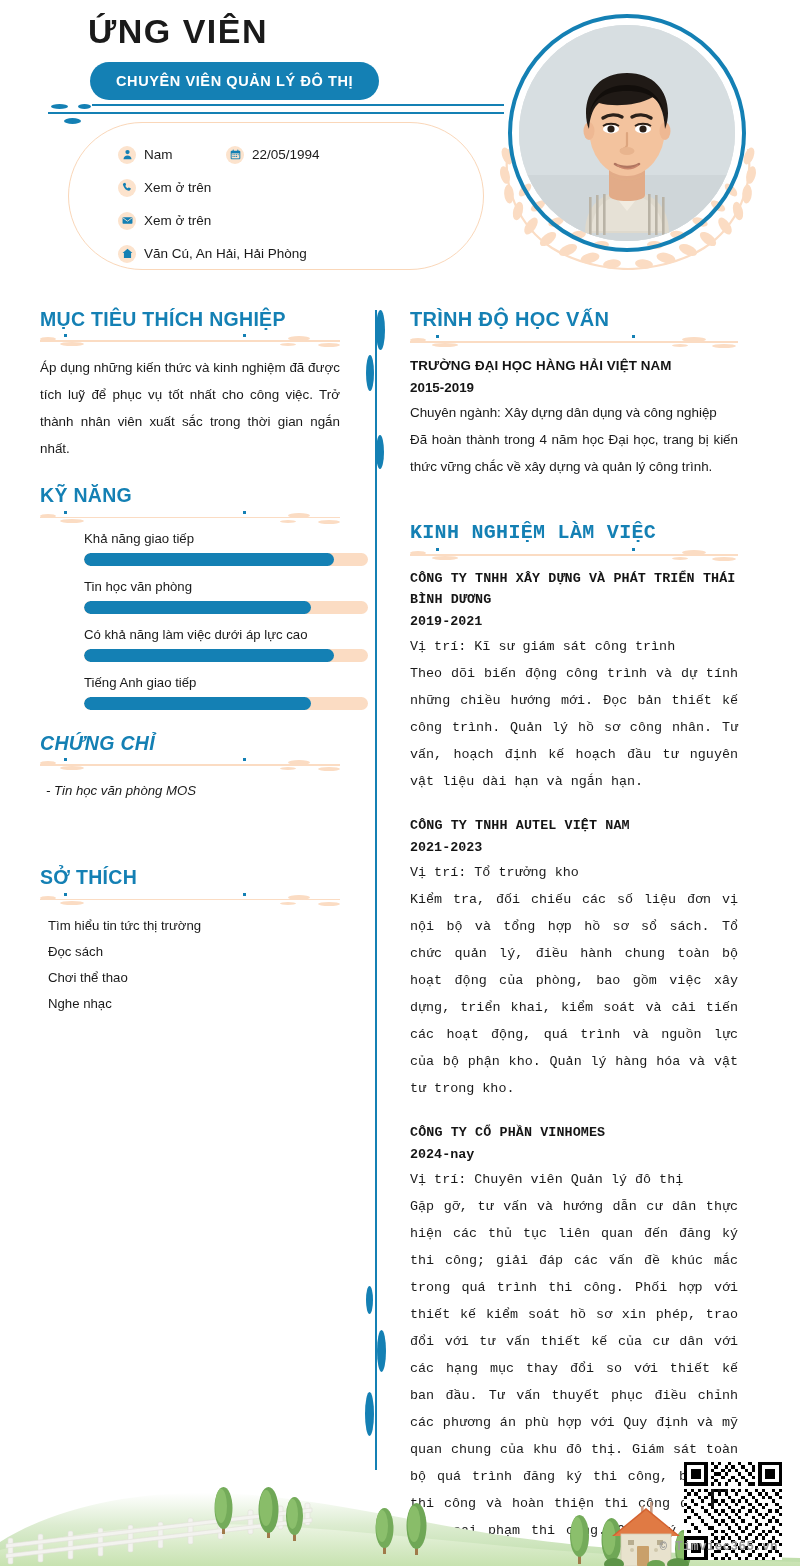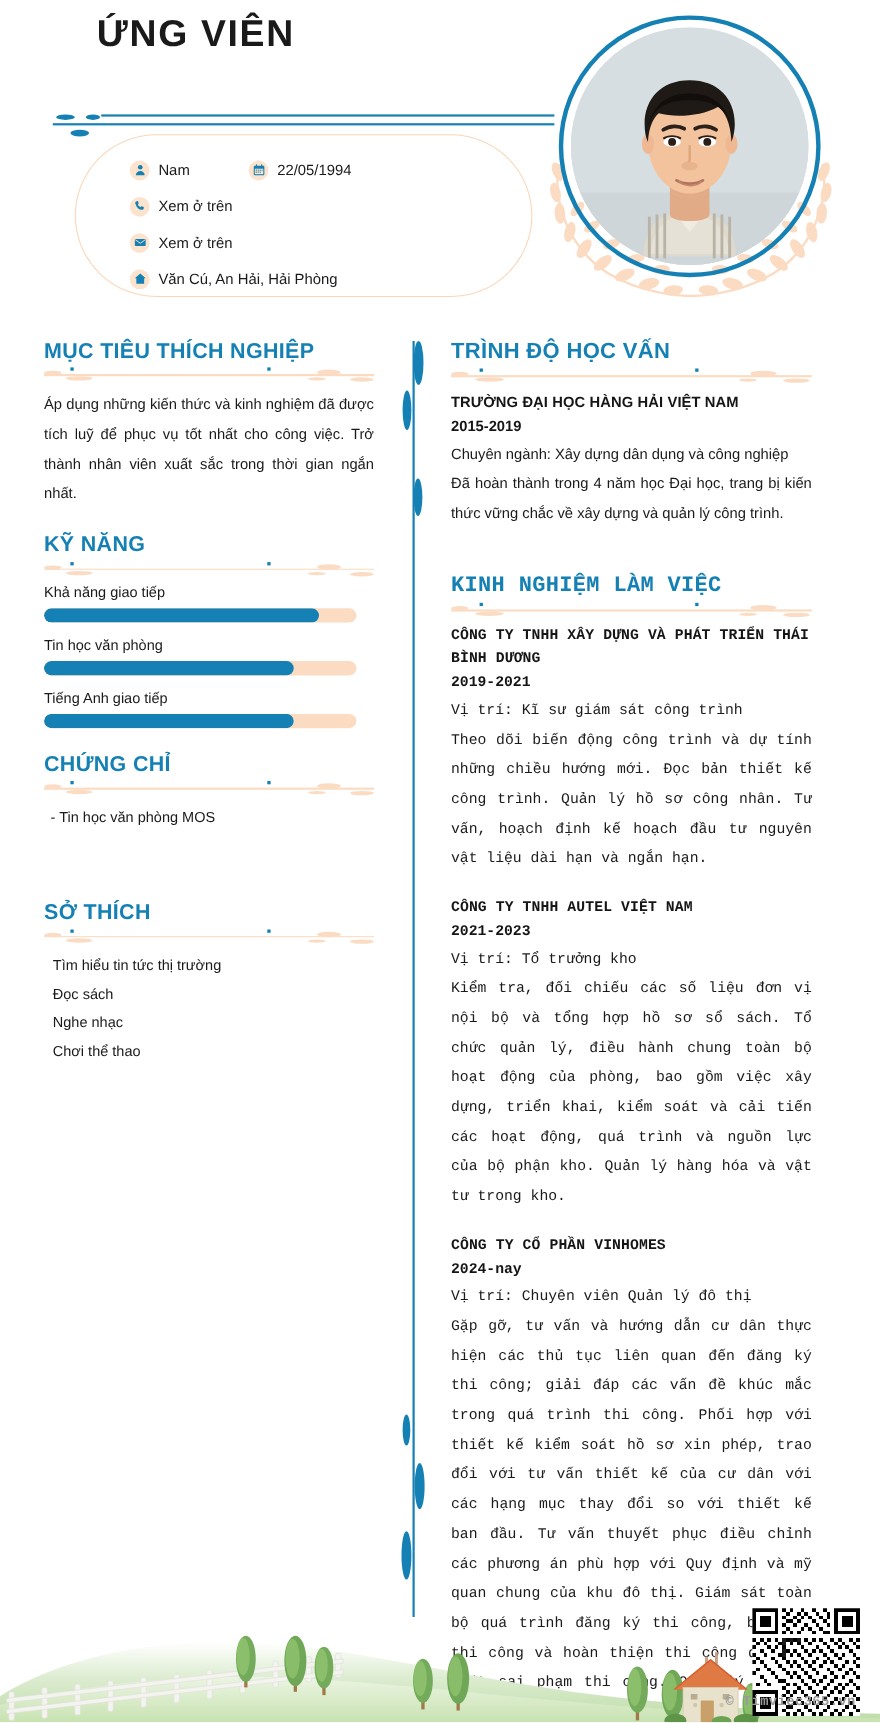--- a/index.html
+++ b/index.html
@@ -218,21 +218,21 @@
   .body-text {
     font-size: 13.4px;
     line-height: 27px;
     color: #1a1a1a;
     text-align: justify;
   }
 
   .section { margin-bottom: 22px; }
 
   
-  .skill { margin-bottom: 13px; }
+  .skill { margin-bottom: 13px; margin-left: 44px; }
   .skill-name {
     font-size: 13.2px;
     color: #1a1a1a;
     margin-bottom: 7px;
   }
   .skill-track {
     position: relative;
     width: 284px;
     height: 13px;
     border-radius: 7px;
@@ -311,20 +311,21 @@
 </head>
 <body>
 
 <div class="page">
 
   <div class="header">
     <div class="header-left">
 
       <div class="cand-title">ỨNG VIÊN</div>
 
+      <div class="role-badge">CHUYÊN VIÊN QUẢN LÝ ĐÔ THỊ</div>
 
       <div class="hdr-rule r1"></div>
       <div class="hdr-rule r2"></div>
       <div class="hdr-dot d1"></div>
       <div class="hdr-dot d2"></div>
       <div class="hdr-dot d3"></div>
 
       <div class="contact-box"></div>
 
       <div class="contact-rows">
@@ -532,28 +533,34 @@
             <div class="skill-fill" style="width: 88%;"></div>
           </div>
         </div>
         <div class="skill">
           <div class="skill-name">Tin học văn phòng</div>
           <div class="skill-track">
             <div class="skill-fill" style="width: 80%;"></div>
           </div>
         </div>
         <div class="skill">
+          <div class="skill-name">Có khả năng làm việc dưới áp lực cao</div>
+          <div class="skill-track">
+            <div class="skill-fill" style="width: 88%;"></div>
+          </div>
+        </div>
+        <div class="skill">
           <div class="skill-name">Tiếng Anh giao tiếp</div>
           <div class="skill-track">
             <div class="skill-fill" style="width: 80%;"></div>
           </div>
         </div>
       </div>
 
-      <div class="section" style="margin-top:22px;">
+      <div class="section" style="margin-top:22px;font-style:italic;">
         <div class="sec-title">CHỨNG CHỈ</div>
         <div class="sec-rule">
           <div class="bar"></div>
           <div class="blob" style="left:0;top:3px;width:16px;height:4px;"></div>
           <div class="blob" style="left:20px;top:8px;width:24px;height:4px;"></div>
           <div class="blob" style="left:248px;top:2px;width:22px;height:5px;"></div>
           <div class="blob" style="left:240px;top:9px;width:16px;height:3px;"></div>
           <div class="blob" style="left:278px;top:9px;width:22px;height:4px;"></div>
           <div class="sq" style="left:24px;top:0px;"></div>
           <div class="sq" style="left:203px;top:0px;"></div>
@@ -568,22 +575,22 @@
           <div class="blob" style="left:0;top:3px;width:16px;height:4px;"></div>
           <div class="blob" style="left:20px;top:8px;width:24px;height:4px;"></div>
           <div class="blob" style="left:248px;top:2px;width:22px;height:5px;"></div>
           <div class="blob" style="left:240px;top:9px;width:16px;height:3px;"></div>
           <div class="blob" style="left:278px;top:9px;width:22px;height:4px;"></div>
           <div class="sq" style="left:24px;top:0px;"></div>
           <div class="sq" style="left:203px;top:0px;"></div>
         </div>
         <div class="list-line indent">Tìm hiểu tin tức thị trường</div>
         <div class="list-line indent">Đọc sách</div>
+        <div class="list-line indent">Chơi thể thao</div>
         <div class="list-line indent">Nghe nhạc</div>
-        <div class="list-line indent">Chơi thể thao</div>
       </div>
 
     </div>
 
     <div class="col-right">
 
       <div class="section">
         <div class="sec-title right">TRÌNH ĐỘ HỌC VẤN</div>
         <div class="sec-rule">
           <div class="bar"></div>

